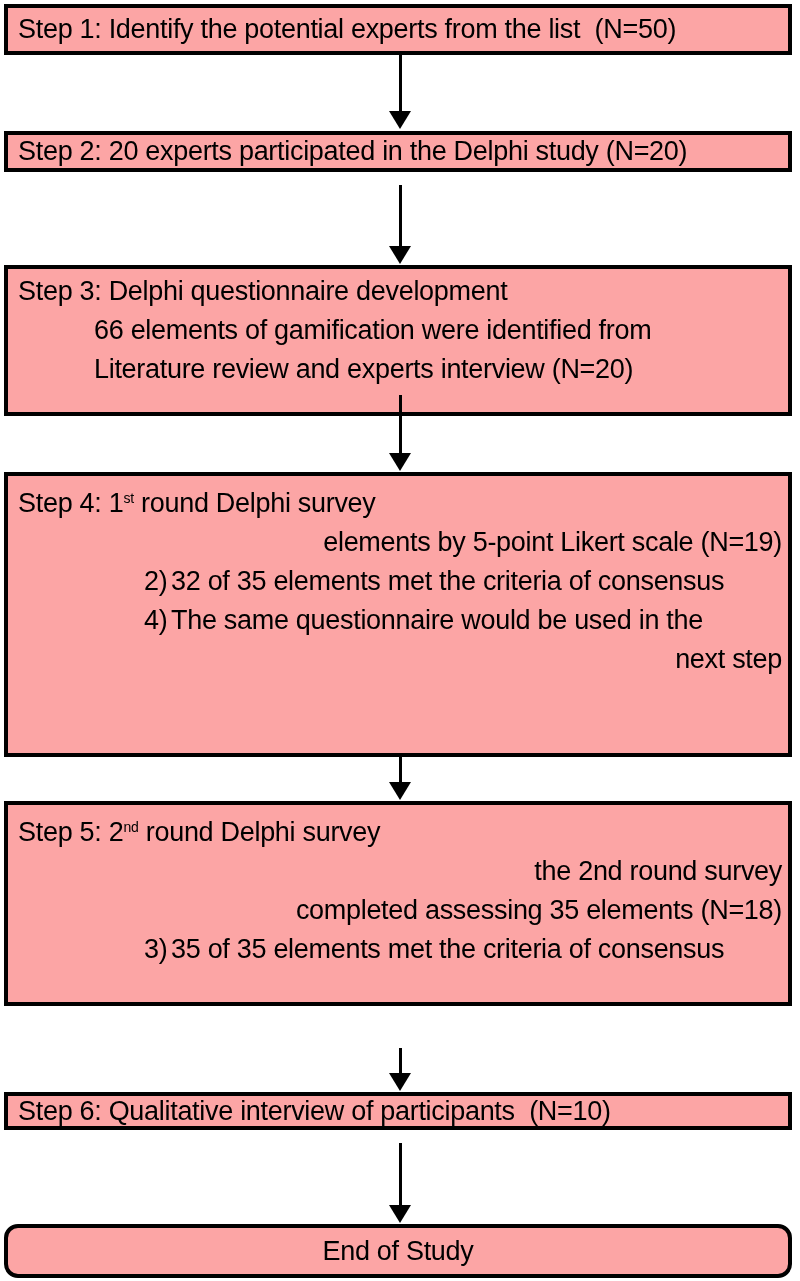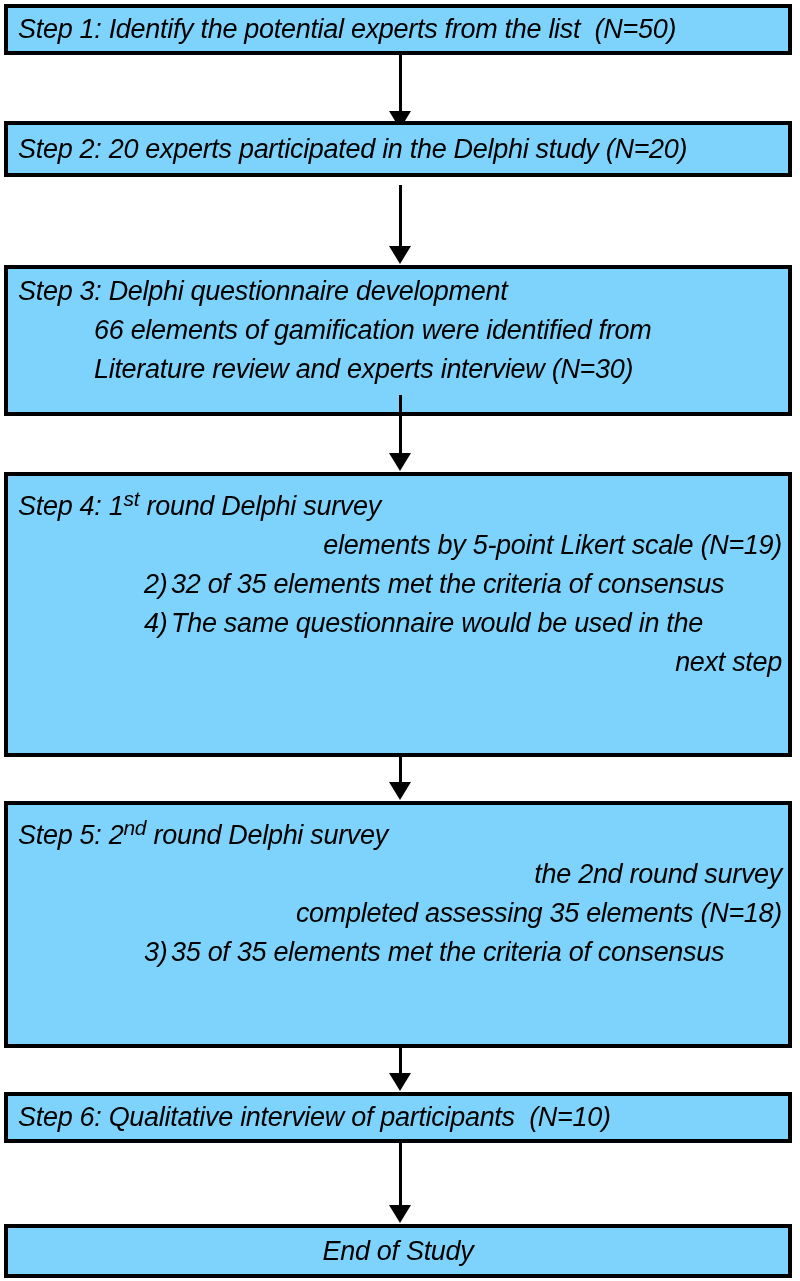--- a/index.html
+++ b/index.html
@@ -13,46 +13,46 @@
     line-height: 39px;
     letter-spacing: -0.3px;
     color: #000000;
   }
   .box {
     position: absolute;
     left: 4px;
     width: 788px;
     box-sizing: border-box;
     border: 4px solid #000000;
-    background: #7dd3fc;
-    font-style: italic;
+    background: #fca5a5;
   }
   .single {
     display: flex;
     align-items: center;
     padding-left: 10px;
   }
   .centered {
     justify-content: center;
     padding-left: 0;
+    border-radius: 14px;
   }
   .multi { padding: 3px 6px 0 10px; }
   .line { white-space: pre; }
   .indent1 { padding-left: 76px; }
   .li { padding-left: 126px; }
   .li .cont { padding-left: 27px; text-align: right; }
   .marker { display: inline-block; width: 27px; white-space: pre; }
-  .sup { font-size: 21px; vertical-align: 9px; letter-spacing: -0.2px; }
+  .sup { font-size: 14px; vertical-align: 9px; letter-spacing: -0.2px; }
 
   #box1 { top: 4px;    height: 51px; }
-  #box2 { top: 121px;  height: 56px; }
+  #box2 { top: 131px;  height: 41px; }
   #box3 { top: 265px;  height: 151px; }
   #box4 { top: 472px;  height: 285px; }
-  #box5 { top: 801px;  height: 247px; }
-  #box6 { top: 1092px; height: 51px; }
+  #box5 { top: 801px;  height: 205px; }
+  #box6 { top: 1092px; height: 38px; }
   #box7 { top: 1224px; height: 54px; }
 
   .arrow {
     position: absolute;
     left: 387px;
     width: 26px;
     display: flex;
     flex-direction: column;
     align-items: center;
   }
@@ -90,21 +90,21 @@
   </div>
 
   <div class="arrow" id="a2">
     <div class="stem"></div>
     <div class="head"></div>
   </div>
 
   <div class="box multi" id="box3">
     <div class="line">Step 3: Delphi questionnaire development</div>
     <div class="line indent1">66 elements of gamification were identified from</div>
-    <div class="line indent1">Literature review and experts interview (N=30)</div>
+    <div class="line indent1">Literature review and experts interview (N=20)</div>
   </div>
 
   <div class="arrow" id="a3">
     <div class="stem"></div>
     <div class="head"></div>
   </div>
 
   <div class="box multi" id="box4">
     <div class="line"><span>Step 4: 1</span><span class="sup">st</span><span> round Delphi survey</span></div>
     <div class="li">

